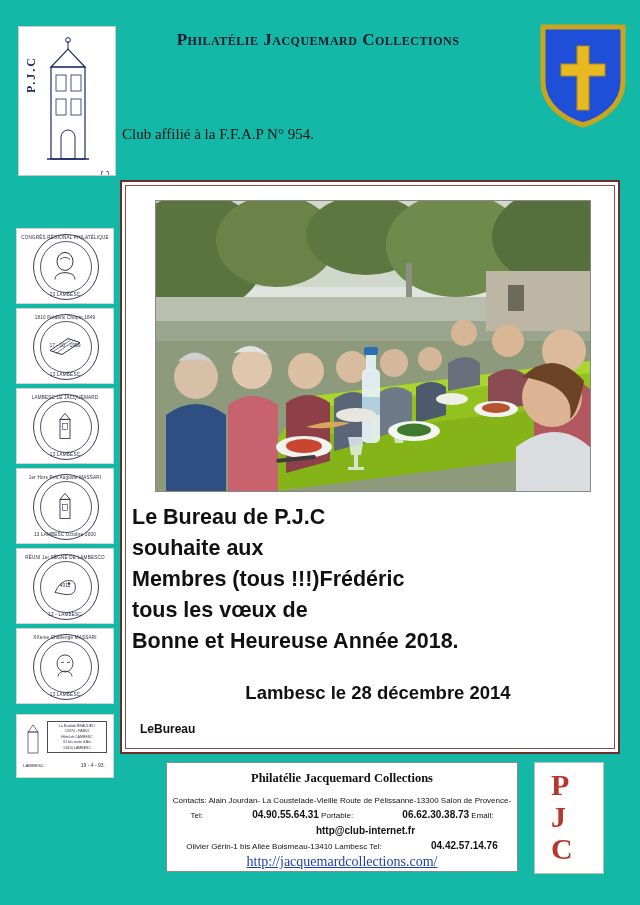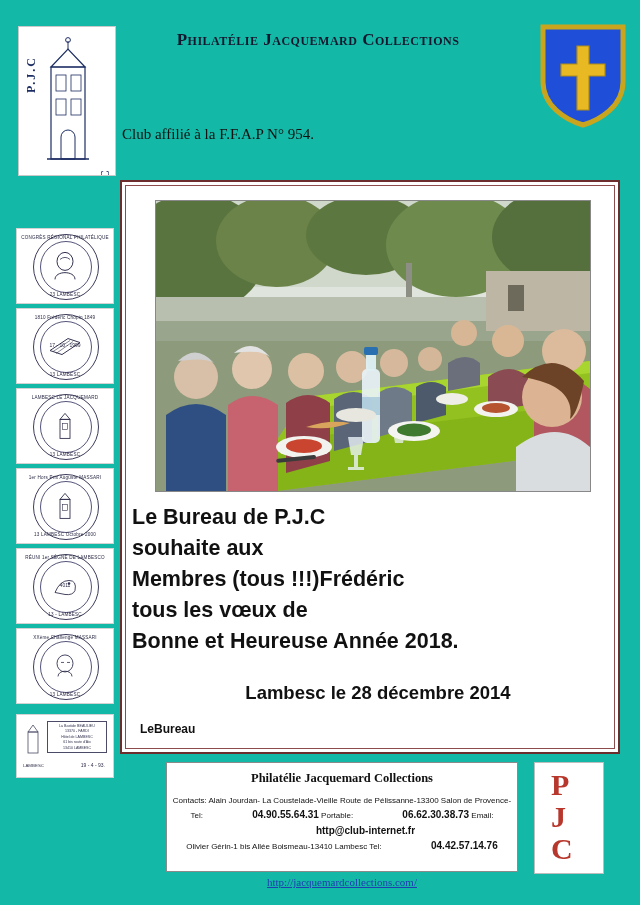--- a/index.html
+++ b/index.html
@@ -299,23 +299,23 @@
     margin-bottom: 9px;
   }
   .footer .f-line {
     font-family: Liberation Sans, sans-serif;
     font-size: 8px;
     color: #111;
     line-height: 1.55;
   }
   .footer .f-line b { font-size: 10px; margin-left: 47px; }
   .footer .f-url {
-    margin-top: 22px;
-    font-family: "Liberation Serif", serif;
-    font-size: 11px;
+    margin-top: 0;
+    font-family: "Liberation Serif", serif;
+    font-size: 14px;
     color: #1d3fb0;
     text-decoration: underline;
   }
   .pjc-letters {
     position: absolute;
     left: 534px;
     top: 762px;
     width: 70px;
     height: 112px;
     border: 1px solid #bdbdbd;

